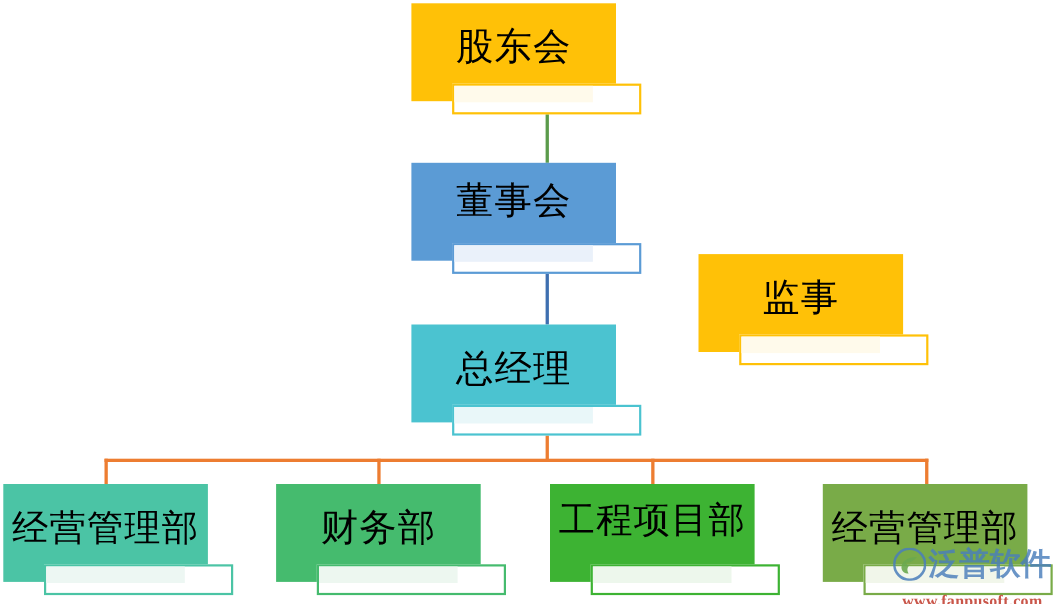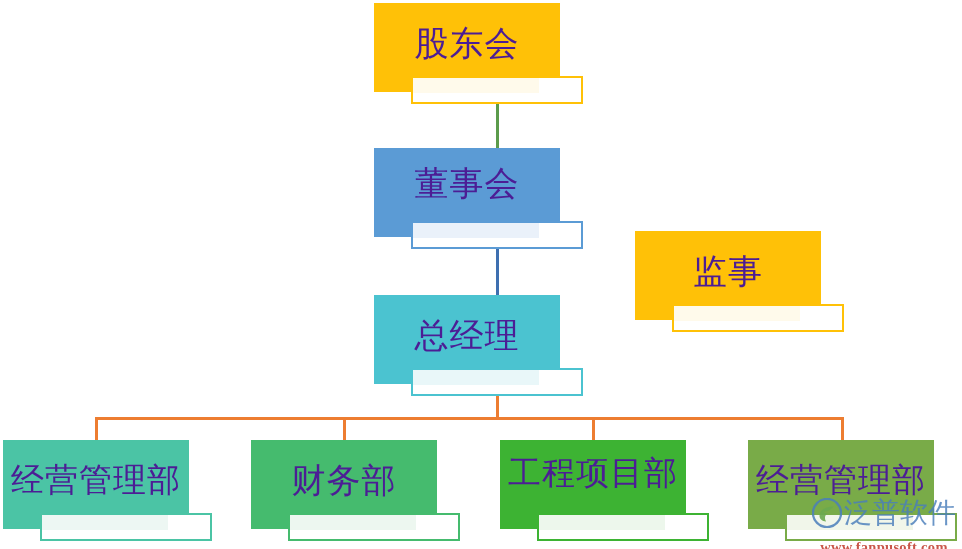--- a/index.html
+++ b/index.html
@@ -37,21 +37,21 @@
     z-index: 3;
   }
   .node-title {
     position: absolute;
     left: 0;
     top: 0;
     display: flex;
     align-items: center;
     justify-content: center;
     box-sizing: border-box;
-    color: #4c1d95;
+    color: #000000;
     font-weight: 400;
     letter-spacing: 1px;
     line-height: 1;
     white-space: nowrap;
     user-select: none;
   }
   .node-sub {
     position: absolute;
     box-sizing: border-box;
     border-width: 2px;
@@ -80,21 +80,21 @@
   }
   .wm-mark {
     width: 30px;
     height: 30px;
     margin-right: 2px;
     flex: 0 0 auto;
   }
   .wm-text {
     font-family: "DejaVu Sans", "Liberation Sans", sans-serif;
     font-size: 28px;
-    font-weight: normal;
+    font-weight: bold;
     color: #4a7ebb;
     opacity: 0.82;
     line-height: 1;
     letter-spacing: 0px;
   }
   .wm-url {
     font-family: "Liberation Serif", "DejaVu Serif", serif;
     font-size: 14.5px;
     font-weight: bold;
     color: #c0392b;

